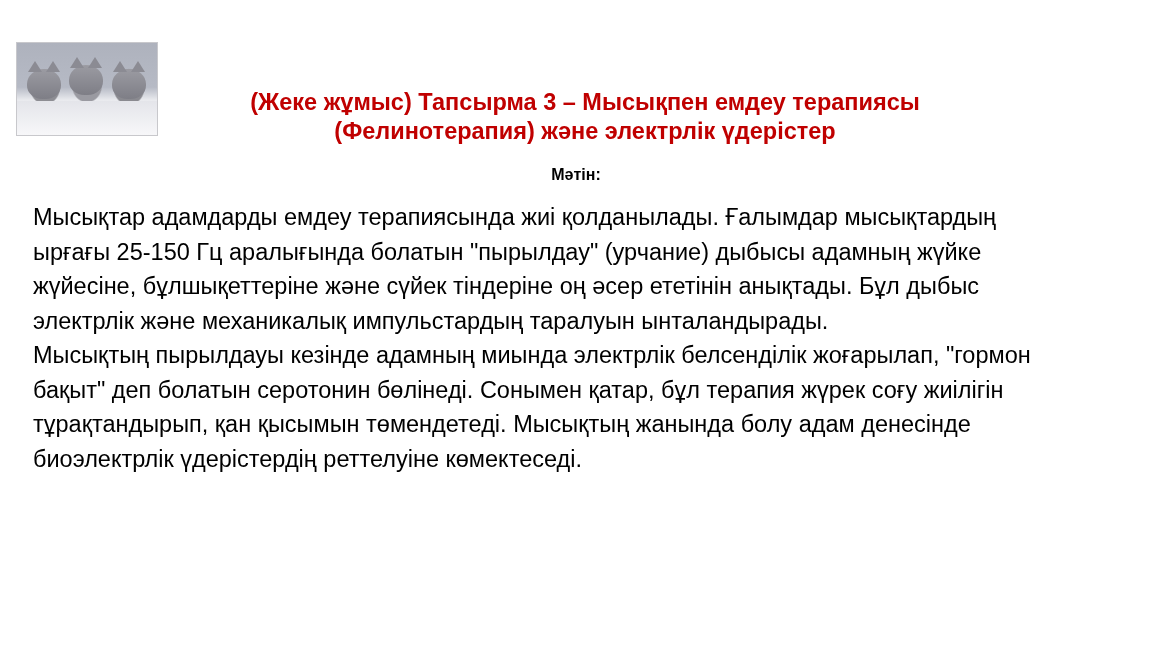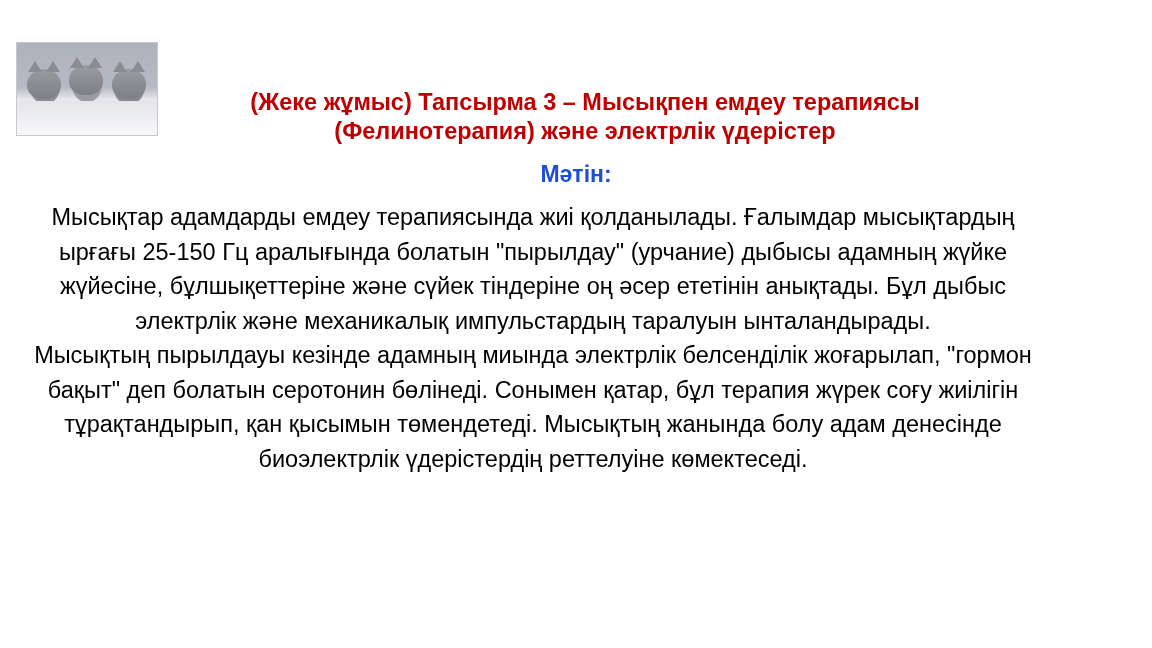--- a/index.html
+++ b/index.html
@@ -78,34 +78,34 @@
     font-weight: bold;
     font-size: 23.5px;
     line-height: 29px;
   }
   .subtitle {
     position: absolute;
     left: 0;
     top: 160px;
     width: 1152px;
     text-align: center;
-    color: #1d4ed8;
+    color: #000000;
     font-weight: bold;
-    font-size: 23px;
+    font-size: 16px;
     line-height: 29px;
   }
   .body-text {
     position: absolute;
     left: 33px;
     top: 200px;
     width: 1000px;
     color: #000000;
     font-size: 23.5px;
     line-height: 34.5px;
-    text-align: center;
+    text-align: left;
   }
   .body-text p {
     margin: 0;
   }
 </style>
 </head>
 <body>
 
 <div class="slide">
 

